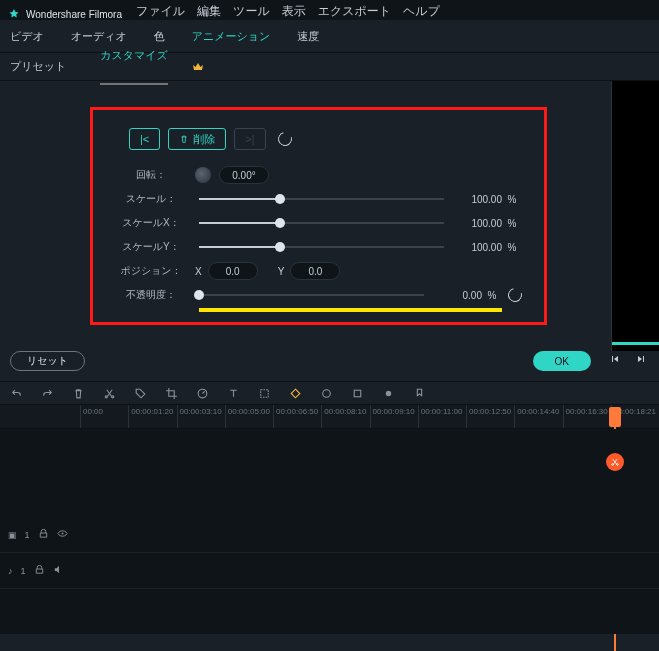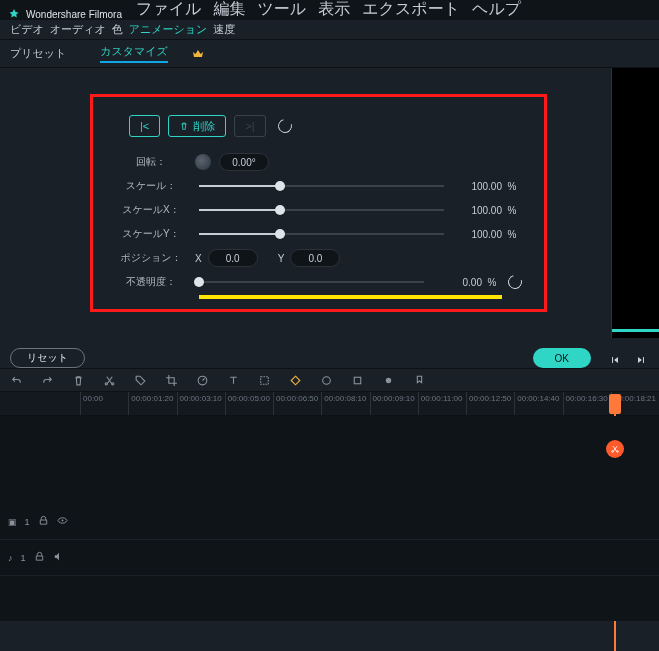--- a/index.html
+++ b/index.html
@@ -1,28 +1,28 @@
 <!DOCTYPE html>
 <html><head>
 <meta charset="utf-8">
 <style>
 *{margin:0;padding:0;box-sizing:border-box;font-family:"Hiragino Sans","Meiryo",sans-serif;-webkit-font-smoothing:antialiased}
 body{width:659px;height:651px;background:#1a2028;color:#c5cdd6;font-size:11px;overflow:hidden}
 .titlebar{height:20px;background:#0f1418;display:flex;align-items:flex-end;padding:0 8px;font-size:10px}
 .logo{width:12px;height:12px;margin-right:6px;display:inline-block}
 .appname{color:#dde4ea;font-size:10px;margin-right:14px}
 .menus{display:flex;gap:12px}
-.menus span{color:#c5cdd6;font-size:16px;cursor:pointer}
+.menus span{color:#c5cdd6;font-size:12px;cursor:pointer}
 .title-right{margin-left:auto;color:#8a939c;font-size:10px}
-.subtabs{height:20px;background:#1a2028;display:flex;align-items:center;padding:0 10px;gap:6px;border-bottom:1px solid #0d1116}
+.subtabs{height:33px;background:#1a2028;display:flex;align-items:center;padding:0 10px;gap:27px;border-bottom:1px solid #0d1116}
 .subtabs span{font-size:11px;cursor:pointer}
 .subtabs .active{color:#2fd6c5}
 .presettabs{height:28px;background:#1a2028;display:flex;align-items:center;padding:0 10px;gap:34px;border-bottom:1px solid #0d1116}
 .presettabs span{font-size:11px;cursor:pointer}
-.presettabs .active{color:#2fd6c5;border-bottom:2px solid #0ea5e9;padding-bottom:2px}
+.presettabs .active{color:#2fd6c5;border-bottom:2px solid #737373;padding-bottom:20px}
 .crown{width:12px;height:12px;display:inline-block;margin-left:-10px}
 .main{display:flex;height:270px}
 .panel-area{flex:1;position:relative;padding:20px 0 0 0}
 .redbox{position:absolute;left:90px;top:26px;width:457px;height:218px;border:3px solid #ff1a1a;padding:18px 22px 10px 22px}
 .keyframe-row{display:flex;align-items:center;gap:8px;margin-bottom:14px;margin-left:14px}
 .kbtn{border:1px solid #2fd6c5;background:transparent;color:#2fd6c5;height:22px;min-width:30px;border-radius:3px;display:flex;align-items:center;justify-content:center;cursor:pointer;font-size:11px;gap:4px;padding:0 10px}
 .kbtn.disabled{border-color:#3a434d;color:#3a434d}
 .refresh-icon{width:14px;height:14px;border:1.5px solid #c5cdd6;border-radius:50%;border-top-color:transparent;transform:rotate(30deg);cursor:pointer;margin-left:4px}
 .prop-row{display:flex;align-items:center;height:22px;margin-bottom:2px}
 .prop-label{width:80px;text-align:center;padding-right:8px;color:#b0b8c0;font-size:10px}
@@ -31,21 +31,21 @@
 .slider-track{flex:1;height:2px;background:#3a434d;position:relative;margin:0 10px 0 4px}
 .slider-fill{position:absolute;height:2px;background:#c5cdd6;left:0}
 .slider-thumb{position:absolute;width:10px;height:10px;border-radius:50%;background:#dde4ea;top:-4px;transform:translateX(-50%)}
 .val-right{width:48px;text-align:right;font-size:10px}
 .pct{width:20px;text-align:center;font-size:10px}
 .pos-inputs{display:flex;align-items:center;gap:6px}
 .pos-inputs span{font-size:10px}
 .yellow-line{height:4px;background:#ffe600;margin-left:84px;margin-right:20px;margin-top:2px}
 .preview{width:48px;background:#000;border-left:1px solid #2a323a;position:relative}
 .preview-band{position:absolute;bottom:6px;left:0;right:0;height:3px;background:#2fd6c5}
-.footer-row{height:30px;display:flex;align-items:flex-end;padding:0 10px;gap:8px}
+.footer-row{height:30px;display:flex;align-items:flex-start;padding:0 10px;gap:8px}
 .reset-btn{border:1px solid #6a7580;background:transparent;color:#dde4ea;height:20px;padding:0 16px;border-radius:10px;font-size:10px;cursor:pointer}
 .ok-btn{background:#2fd6c5;color:#0a1015;height:20px;padding:0 22px;border-radius:10px;font-size:10px;cursor:pointer;border:none;margin-left:auto}
 .transport{display:flex;gap:10px;margin-left:8px}
 .tbtn{width:16px;height:16px;display:flex;align-items:center;justify-content:center;cursor:pointer;color:#c5cdd6}
 .toolbar{height:24px;background:#1a2028;border-top:1px solid #0d1116;border-bottom:1px solid #0d1116;display:flex;align-items:center;padding:0 10px;gap:18px}
 .toolbar svg,.toolbar span.ico{width:13px;height:13px;color:#8a939c;cursor:pointer}
 .timeline-ruler{height:24px;background:#14191f;position:relative;border-bottom:1px solid #0d1116;display:flex;padding-left:80px}
 .ruler-tick{flex:1;font-size:8px;color:#6a7580;border-left:1px solid #2a323a;padding-left:2px;padding-top:2px;position:relative}
 .playhead{position:absolute;right:38px;top:2px;width:12px;height:20px;background:#ff7a3a;border-radius:2px}
 .playhead::after{content:"";position:absolute;left:5px;top:20px;width:2px;height:260px;background:#ff7a3a}

